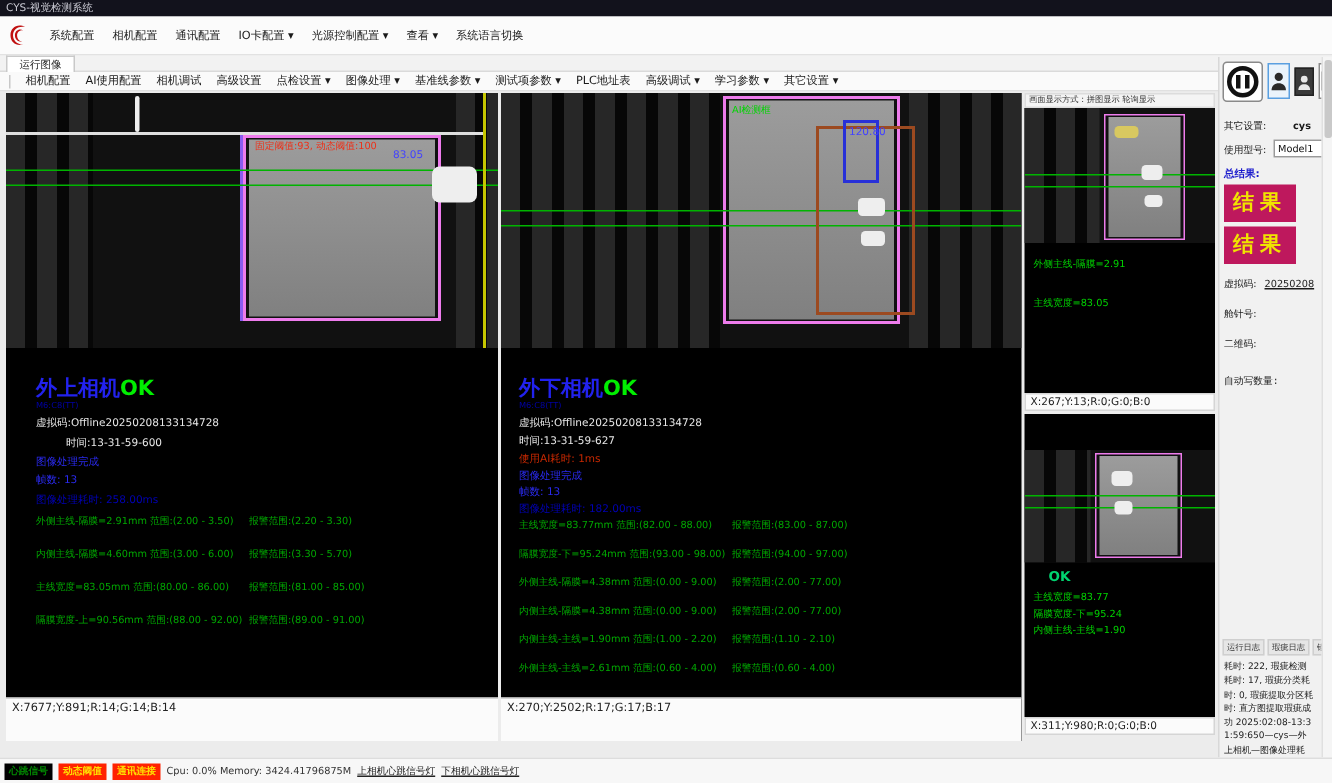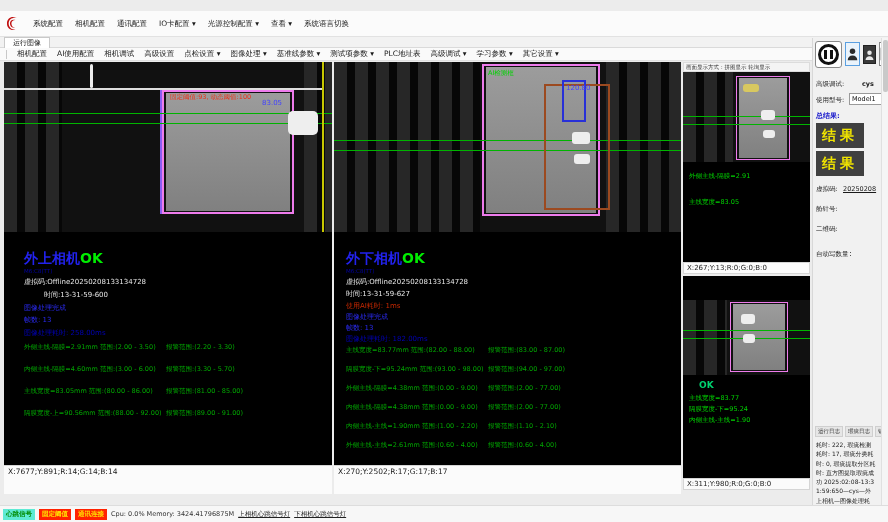--- a/index.html
+++ b/index.html
@@ -71,48 +71,51 @@
     align-items:center; justify-content:center; gap:3px; }
   .pause-circle i { display:block; width:3px; height:9px; background:#111; }
   .btn-user { left:32px; top:4px; width:15px; height:24px; border:1px solid #5a9fe0; background:#eaf3fb; }
   .btn-op { left:50px; top:7px; width:13px; height:19px; background:#3a3a3a; border-color:#222; }
   .btn-exit { left:66px; top:4px; width:15px; height:24px; }
   .clabel { position:absolute; font-size:6.5px; color:#1a1a1a; white-space:nowrap; }
   .cvalue { font-weight:bold; }
   .combo { position:absolute; background:#fff; border:1px solid #9a9a9a; font-size:6.5px;
     color:#111; line-height:10px; padding-left:2px; }
   .total { color:#1a1acc; font-weight:bold; font-size:7px; }
-  .resultbox { position:absolute; left:3px; width:48px; height:25px; background:#404040;
+  .resultbox { position:absolute; left:3px; width:48px; height:25px; background:#be185d;
     color:#f0e400; font-size:14px; font-weight:bold; text-align:center; line-height:25px;
     letter-spacing:4px; }
   .logtabs { position:absolute; left:2px; top:388px; display:flex; gap:2px; }
   .logtab { font-size:5.5px; color:#333; background:#e6e6e6; border:1px solid #cfcfcf; padding:1px 2px;
     white-space:nowrap; cursor:pointer; }
   .logtext { position:absolute; left:3px; top:402px; width:60px; font-size:6px; color:#222;
     line-height:1.55; word-break:break-all; }
 
   .vscroll { position:absolute; left:881px; top:38px; width:7px; height:467px; background:#f5f5f5;
     border-left:1px solid #e0e0e0; }
   .vthumb { position:absolute; left:1px; top:2px; width:5px; height:52px; background:#c9c9c9; border-radius:2px; }
 
   
   .statusbar { position:absolute; left:0; top:505px; width:888px; height:17px; background:#f7f7f7;
     border-top:1px solid #dddddd; display:flex; align-items:center; gap:4px; padding-left:3px; }
   .badge { font-size:6.5px; padding:1px 3px; font-weight:bold; }
-  .badge-hb { background:#5eead4; color:#008a00; }
+  .badge-hb { background:#000000; color:#008a00; }
   .badge-cam { background:#ff2200; color:#ffe000; }
   .status-text { font-size:6.5px; color:#333; }
   .status-link { font-size:6.5px; color:#222; text-decoration:underline; }
   svg { display:block; }
 </style>
 </head>
 <body>
 
 <div id="app">
 
+  <div class="titlebar">
+    <span>CYS-视觉检测系统</span>
+  </div>
 
   <div class="menubar">
     <span class="logo">
       <svg viewBox="0 0 20 20" width="17" height="17">
           <path d="M15 3.5C9 .5 3.5 4 3.5 10c0 5.5 4.5 8.8 10 7.3-4.5.2-8-3-8-7.3 0-5 4.5-7.5 9.5-6.5z" fill="#c01010"></path>
           <path d="M13.5 6C10 4.5 7 6.5 7 10s2.8 5.5 6 5c-2.6-.2-4.3-2.3-4.3-5S11 5.8 13.5 6z" fill="#c01010"></path>
         </svg>
     </span>
     <div style="display:flex;">
 
@@ -314,21 +317,21 @@
         </svg>
     </div>
     <div class="btn btn-exit">
       <svg width="13" height="16" viewBox="0 0 20 20">
           <path d="M2 1h9v18H2z" fill="none" stroke="#222" stroke-width="1.6"></path>
           <path d="M9 10h8" stroke="#222" stroke-width="1.6"></path>
           <path d="M14 6.5 18 10l-4 3.5" fill="none" stroke="#222" stroke-width="1.6"></path>
         </svg>
     </div>
 
-    <span class="clabel" style="left:3px; top:42px;">高级调试:</span>
+    <span class="clabel" style="left:3px; top:42px;">其它设置:</span>
     <span class="clabel cvalue" style="left:38px; top:42px;padding-left:11px;">cys</span>
     <span class="clabel" style="left:3px; top:58px;">使用型号:</span>
     <span class="combo" style="left:36px; top:55px; width:41px; height:12px;">Model1</span>
     <span class="clabel total" style="left:3px; top:73px;">总结果:</span>
     <div class="resultbox" style="top:85px;">结果</div>
     <div class="resultbox" style="top:113px;">结果</div>
     <span class="clabel" style="left:3px; top:147px;">虚拟码:</span>
     <span class="clabel" style="left:30px; top:147px;text-decoration:underline;">20250208</span>
     <span class="clabel" style="left:3px; top:167px;">舱针号:</span>
     <span class="clabel" style="left:3px; top:187px;">二维码:</span>
@@ -342,20 +345,20 @@
       </div>
     <div class="logtext">耗时: 222, 瑕疵检测耗时: 17, 瑕疵分类耗时: 0, 瑕疵提取分区耗时: 直方图提取瑕疵成功 2025:02:08-13:31:59:650—cys—外上相机—图像处理耗时: 258.00ms</div>
   </div>
 
   <div class="vscroll">
     <div class="vthumb"></div>
   </div>
 
   <div class="statusbar">
     <span class="badge badge-hb">心跳信号</span>
-    <span class="badge badge-cam">固定阈值</span>
+    <span class="badge badge-cam">动态阈值</span>
     <span class="badge badge-cam">通讯连接</span>
     <span class="status-text">Cpu: 0.0% Memory: 3424.41796875M</span>
     <span class="status-link">上相机心跳信号灯</span>
     <span class="status-link">下相机心跳信号灯</span>
   </div>
 
 </div>
 
 </body></html>

